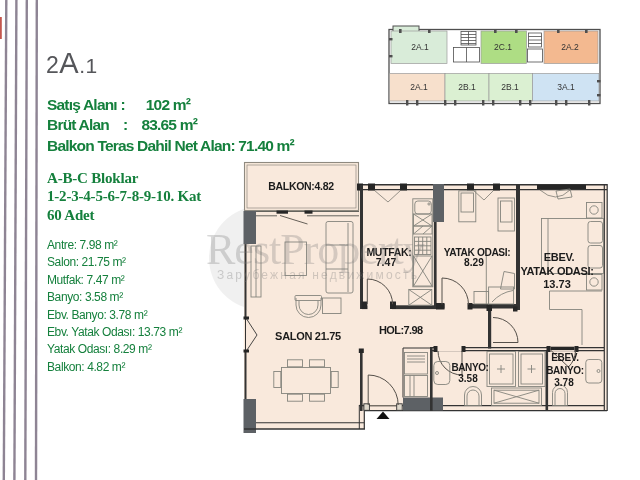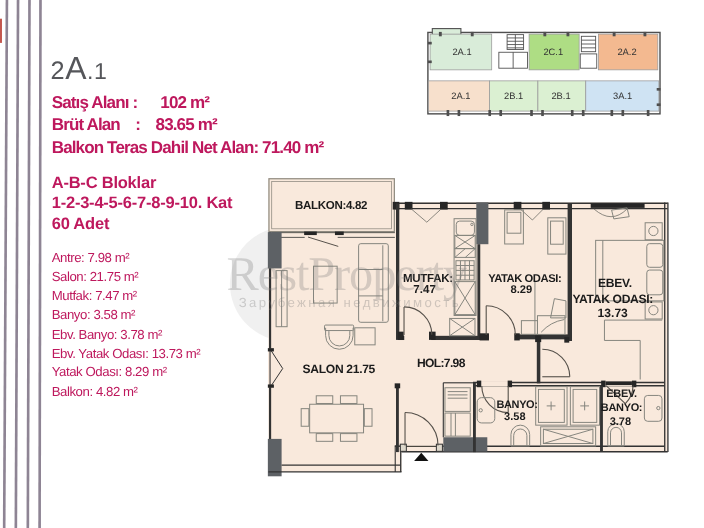--- a/index.html
+++ b/index.html
@@ -1,40 +1,40 @@
 <!DOCTYPE html>
 <html><head>
 <meta charset="utf-8">
 <style>
   html,body{margin:0;padding:0;}
   body{width:640px;height:480px;background:#ffffff;position:relative;overflow:hidden;
        font-family:"Liberation Sans", sans-serif;}
   .abs{position:absolute;}
-  .t{color:#be185d;}
+  .t{color:#15803d;margin-top:11px;}
 </style>
 </head>
 <body>
 
 <svg class="abs" style="left:0;top:0" width="48" height="480" viewBox="0 0 48 480">
   <line x1="6.3" y1="0" x2="3.8" y2="480" stroke="#8e8494" stroke-width="2.4"></line>
   <line x1="16.4" y1="0" x2="14.4" y2="480" stroke="#8e8494" stroke-width="2.4"></line>
   <line x1="26.8" y1="0" x2="25.3" y2="480" stroke="#8e8494" stroke-width="2.4"></line>
   <line x1="36.8" y1="0" x2="36.0" y2="480" stroke="#8e8494" stroke-width="2.4"></line>
   <rect x="0" y="17" width="1.8" height="22" fill="#c4574e"></rect>
 </svg>
 
 <div class="abs" style="left:46px;top:50px;color:#55565a;font-size:29px;line-height:27px;letter-spacing:0.5px;">
   <span style="font-size:23px;">2</span><span style="font-size:29px;">A</span><span style="font-size:21px;">.1</span>
 </div>
 
 <div class="abs t" style="left:47px;top:84px;font-size:15.5px;font-weight:700;letter-spacing:-0.8px;line-height:20.3px;white-space:pre;">Satış Alanı :&nbsp;&nbsp;&nbsp;&nbsp;&nbsp;&nbsp;102 m²
 Brüt Alan&nbsp;&nbsp;&nbsp;&nbsp;:&nbsp;&nbsp;&nbsp;&nbsp;83.65 m²
 Balkon Teras Dahil Net Alan: 71.40 m²</div>
 
-<div class="abs t" style="left:47px;top:158px;font-size:15px;font-weight:700;letter-spacing:-0.2px;line-height:18.4px;white-space:pre;">A-B-C Bloklar
+<div class="abs t" style="left:47px;top:158px;font-size:15px;font-weight:700;letter-spacing:-0.2px;line-height:18.4px;white-space:pre;font-family:Liberation Serif, serif;">A-B-C Bloklar
 1-2-3-4-5-6-7-8-9-10. Kat
 60 Adet</div>
 
 <div class="abs t" style="left:47px;top:226px;font-size:12px;font-weight:400;letter-spacing:-0.4px;line-height:17.4px;white-space:pre;">Antre: 7.98 m²
 Salon: 21.75 m²
 Mutfak: 7.47 m²
 Banyo: 3.58 m²
 Ebv. Banyo: 3.78 m²
 Ebv. Yatak Odası: 13.73 m²
 Yatak Odası: 8.29 m²

